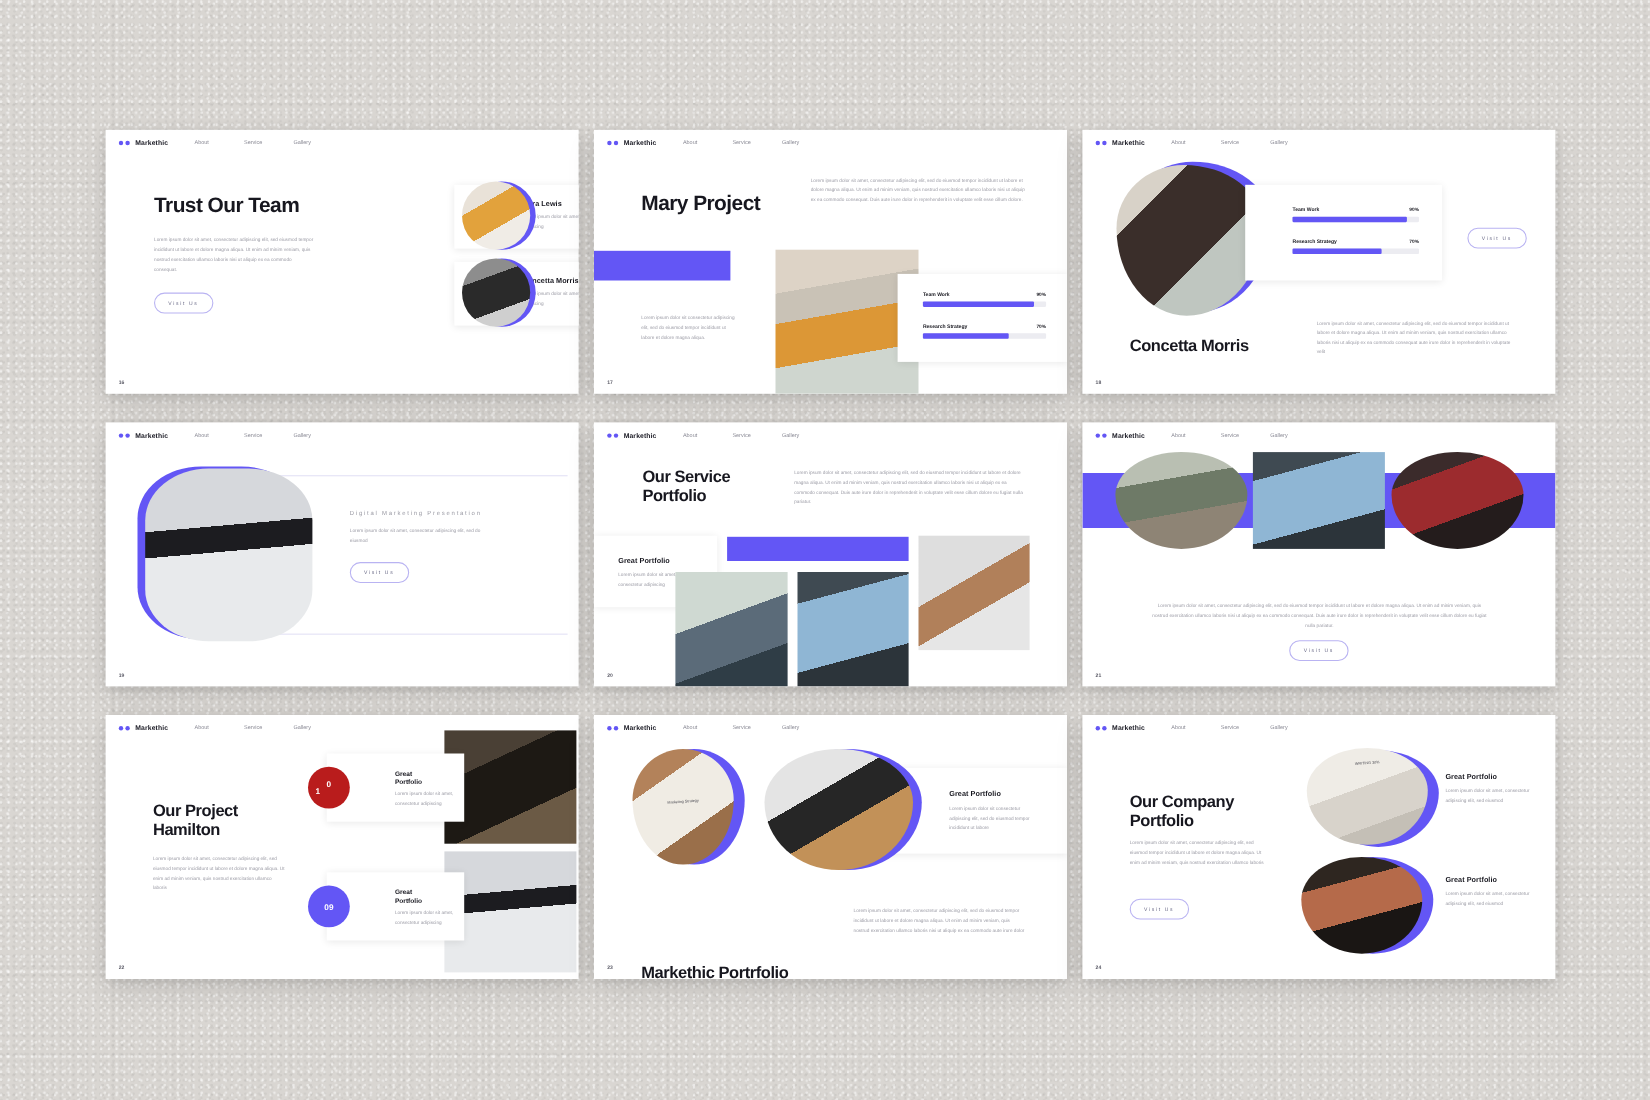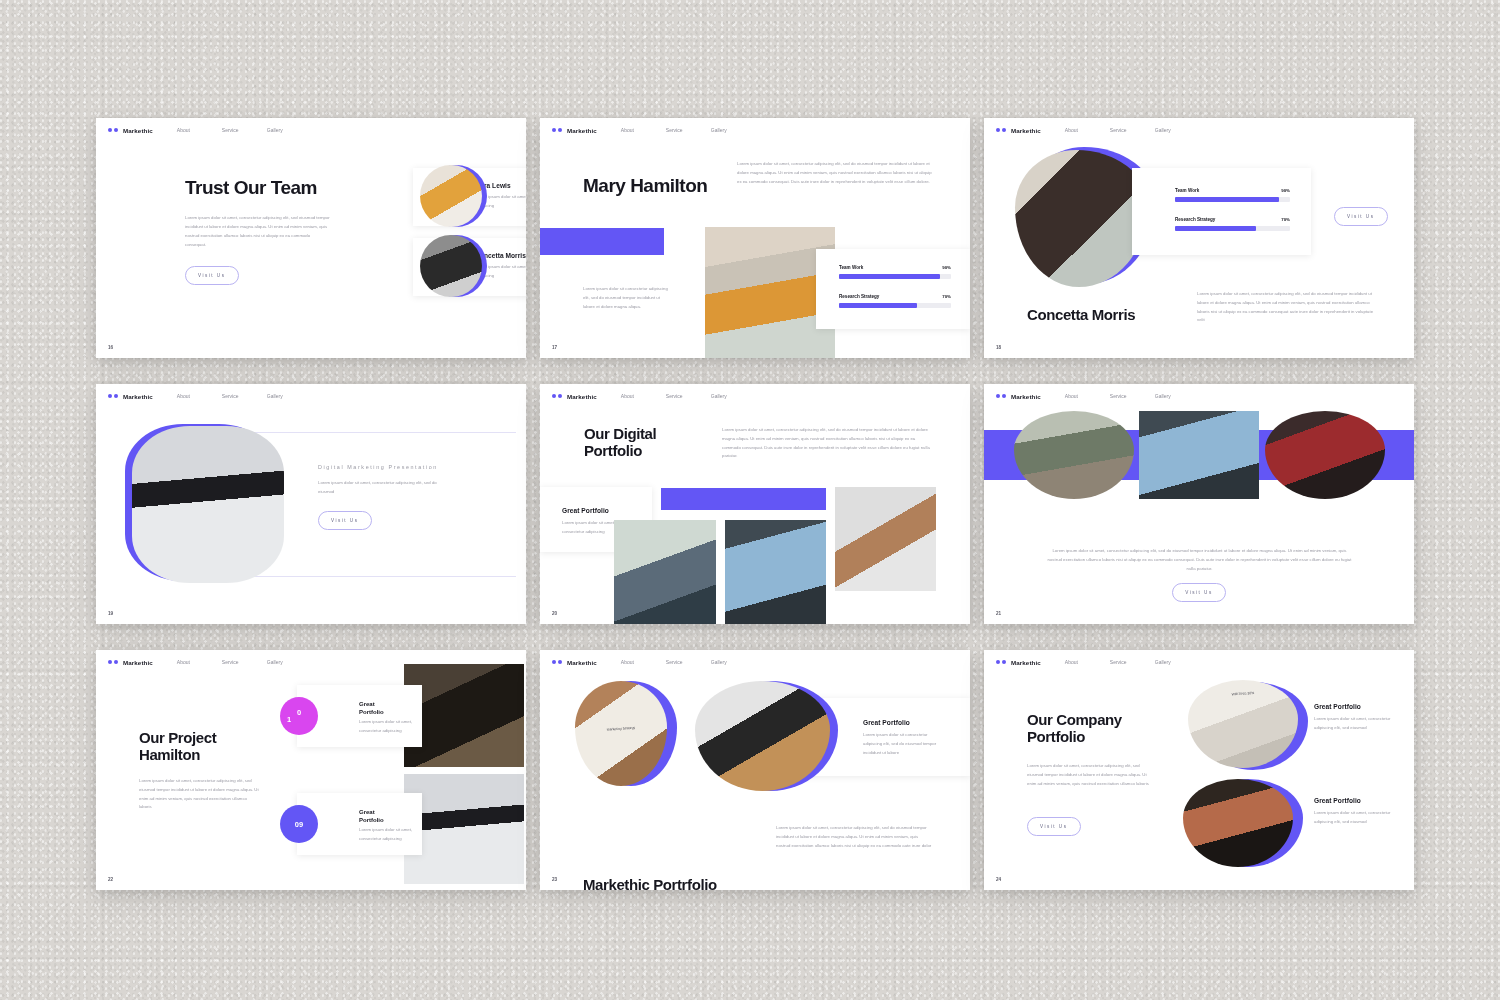--- a/index.html
+++ b/index.html
@@ -132,21 +132,21 @@
             <i></i>
           </span>
       <span class="brand">Markethic</span>
       <span class="nav-links">
         <span>About</span>
         <span>Service</span>
         <span>Gallery</span>
       </span>
     </div>
 
-    <div style="position:absolute;left:44px;top:59px;width:150px;margin-left:45px;">
+    <div style="position:absolute;left:44px;top:59px;width:150px;">
       <div class="h1">Trust Our Team</div>
       <div class="body" style="margin-top:16px;width:146px;">Lorem ipsum dolor sit amet, consectetur adipiscing elit, sed eiusmod tempor incididunt ut labore et dolore magna aliqua. Ut enim ad minim veniam, quis nostrud exercitation ullamco laboris nisi ut aliquip ex ea commodo consequat.</div>
       <div class="btn" style="margin-top:17px;">Visit Us</div>
     </div>
 
     <div class="card" style="position:absolute;left:317px;top:50px;width:193px;height:58px;">
       <div style="position:absolute;left:62px;top:14px;">
         <div class="h3">Nora Lewis</div>
         <div class="body" style="width:82px;margin-top:4px;">Lorem ipsum dolor sit amet, consectetur adipiscing</div>
       </div>
@@ -173,21 +173,21 @@
             <i></i>
           </span>
       <span class="brand">Markethic</span>
       <span class="nav-links">
         <span>About</span>
         <span>Service</span>
         <span>Gallery</span>
       </span>
     </div>
 
-    <div class="h1" style="position:absolute;left:43px;top:57px;">Mary Hamilton</div>
+    <div class="h1" style="position:absolute;left:43px;top:57px;">Mary Project</div>
     <div class="body" style="position:absolute;left:197px;top:42px;width:199px;">Lorem ipsum dolor sit amet, consectetur adipiscing elit, sed do eiusmod tempor incididunt ut labore et dolore magna aliqua. Ut enim ad minim veniam, quis nostrud exercitation ullamco laboris nisi ut aliquip ex ea commodo consequat. Duis aute irure dolor in reprehenderit in voluptate velit esse cillum dolore.</div>
 
     <div class="purple-block" style="position:absolute;left:0;top:110px;width:124px;height:27px;"></div>
     <div class="body" style="position:absolute;left:43px;top:167px;width:86px;">Lorem ipsum dolor sit consectetur adipiscing elit, sed do eiusmod tempor incididunt ut labore et dolore magna aliqua.</div>
 
     <div class="ph p-mary" style="position:absolute;left:165px;top:109px;width:130px;height:131px;"></div>
 
     <div class="card" style="position:absolute;left:276px;top:131px;width:154px;height:80px;">
       <div style="position:absolute;left:23px;top:16px;width:112px;">
         <div class="bar-label">
@@ -295,21 +295,21 @@
           </span>
       <span class="brand">Markethic</span>
       <span class="nav-links">
         <span>About</span>
         <span>Service</span>
         <span>Gallery</span>
       </span>
     </div>
 
     <div class="h1-sm" style="position:absolute;left:44px;top:41px;width:110px;">
-      <span>Our Digital</span><br>
+      <span>Our Service</span><br>
       <span>Portfolio</span>
     </div>
     <div class="body" style="position:absolute;left:182px;top:42px;width:210px;">Lorem ipsum dolor sit amet, consectetur adipiscing elit, sed do eiusmod tempor incididunt ut labore et dolore magna aliqua. Ut enim ad minim veniam, quis nostrud exercitation ullamco laboris nisi ut aliquip ex ea commodo consequat. Duis aute irure dolor in reprehenderit in voluptate velit esse cillum dolore eu fugiat nulla pariatur.</div>
 
     <div class="card" style="position:absolute;left:0;top:103px;width:112px;height:65px;">
       <div style="position:absolute;left:22px;top:20px;width:72px;">
         <div class="h3">Great Portfolio</div>
         <div class="body" style="margin-top:5px;">Lorem ipsum dolor sit amet, consectetur adipiscing</div>
       </div>
     </div>
@@ -377,21 +377,21 @@
 
     <div class="card" style="position:absolute;left:201px;top:35px;width:125px;height:62px;">
       <div style="position:absolute;left:62px;top:16px;width:72px;">
         <div class="h3b">
           <span>Great</span><br>
           <span>Portfolio</span>
         </div>
         <div class="body" style="margin-top:2px;">Lorem ipsum dolor sit amet, consectetur adipiscing</div>
       </div>
     </div>
-    <div style="position:absolute;left:184px;top:47px;width:38px;height:38px;border-radius:50%;background:#d946ef;color:#fff;font-size:7.5px;font-weight:bold;display:flex;align-items:center;justify-content:center;line-height:1.0;letter-spacing:10px;text-indent:10px;word-break:break-all;width:38px;padding:0 10px;">01</div>
+    <div style="position:absolute;left:184px;top:47px;width:38px;height:38px;border-radius:50%;background:#b91c1c;color:#fff;font-size:7.5px;font-weight:bold;display:flex;align-items:center;justify-content:center;line-height:1.0;letter-spacing:10px;text-indent:10px;word-break:break-all;width:38px;padding:0 10px;">01</div>
 
     <div class="card" style="position:absolute;left:201px;top:143px;width:125px;height:62px;">
       <div style="position:absolute;left:62px;top:16px;width:72px;">
         <div class="h3b">
           <span>Great</span><br>
           <span>Portfolio</span>
         </div>
         <div class="body" style="margin-top:2px;">Lorem ipsum dolor sit amet, consectetur adipiscing</div>
       </div>
     </div>
@@ -442,21 +442,21 @@
             <i></i>
           </span>
       <span class="brand">Markethic</span>
       <span class="nav-links">
         <span>About</span>
         <span>Service</span>
         <span>Gallery</span>
       </span>
     </div>
 
-    <div class="h1-sm" style="position:absolute;left:43px;top:61px;width:120px;">
+    <div class="h1-sm" style="position:absolute;left:43px;top:71px;width:120px;">
       <span>Our Company</span><br>
       <span>Portfolio</span>
     </div>
     <div class="body" style="position:absolute;left:43px;top:112px;width:124px;">Lorem ipsum dolor sit amet, consectetur adipiscing elit, sed eiusmod tempor incididunt ut labore et dolore magna aliqua. Ut enim ad minim veniam, quis nostrud exercitation ullamco laboris</div>
     <div class="btn" style="position:absolute;left:43px;top:167px;">Visit Us</div>
 
     <div class="blob2" style="position:absolute;left:214px;top:32px;width:110px;height:88px;background:#6356f5;"></div>
     <div class="blob2 ph p-white" style="position:absolute;left:204px;top:30px;width:110px;height:88px;">
       <span class="imgtxt" style="top:16%;">WRITING 30%</span>
     </div>

